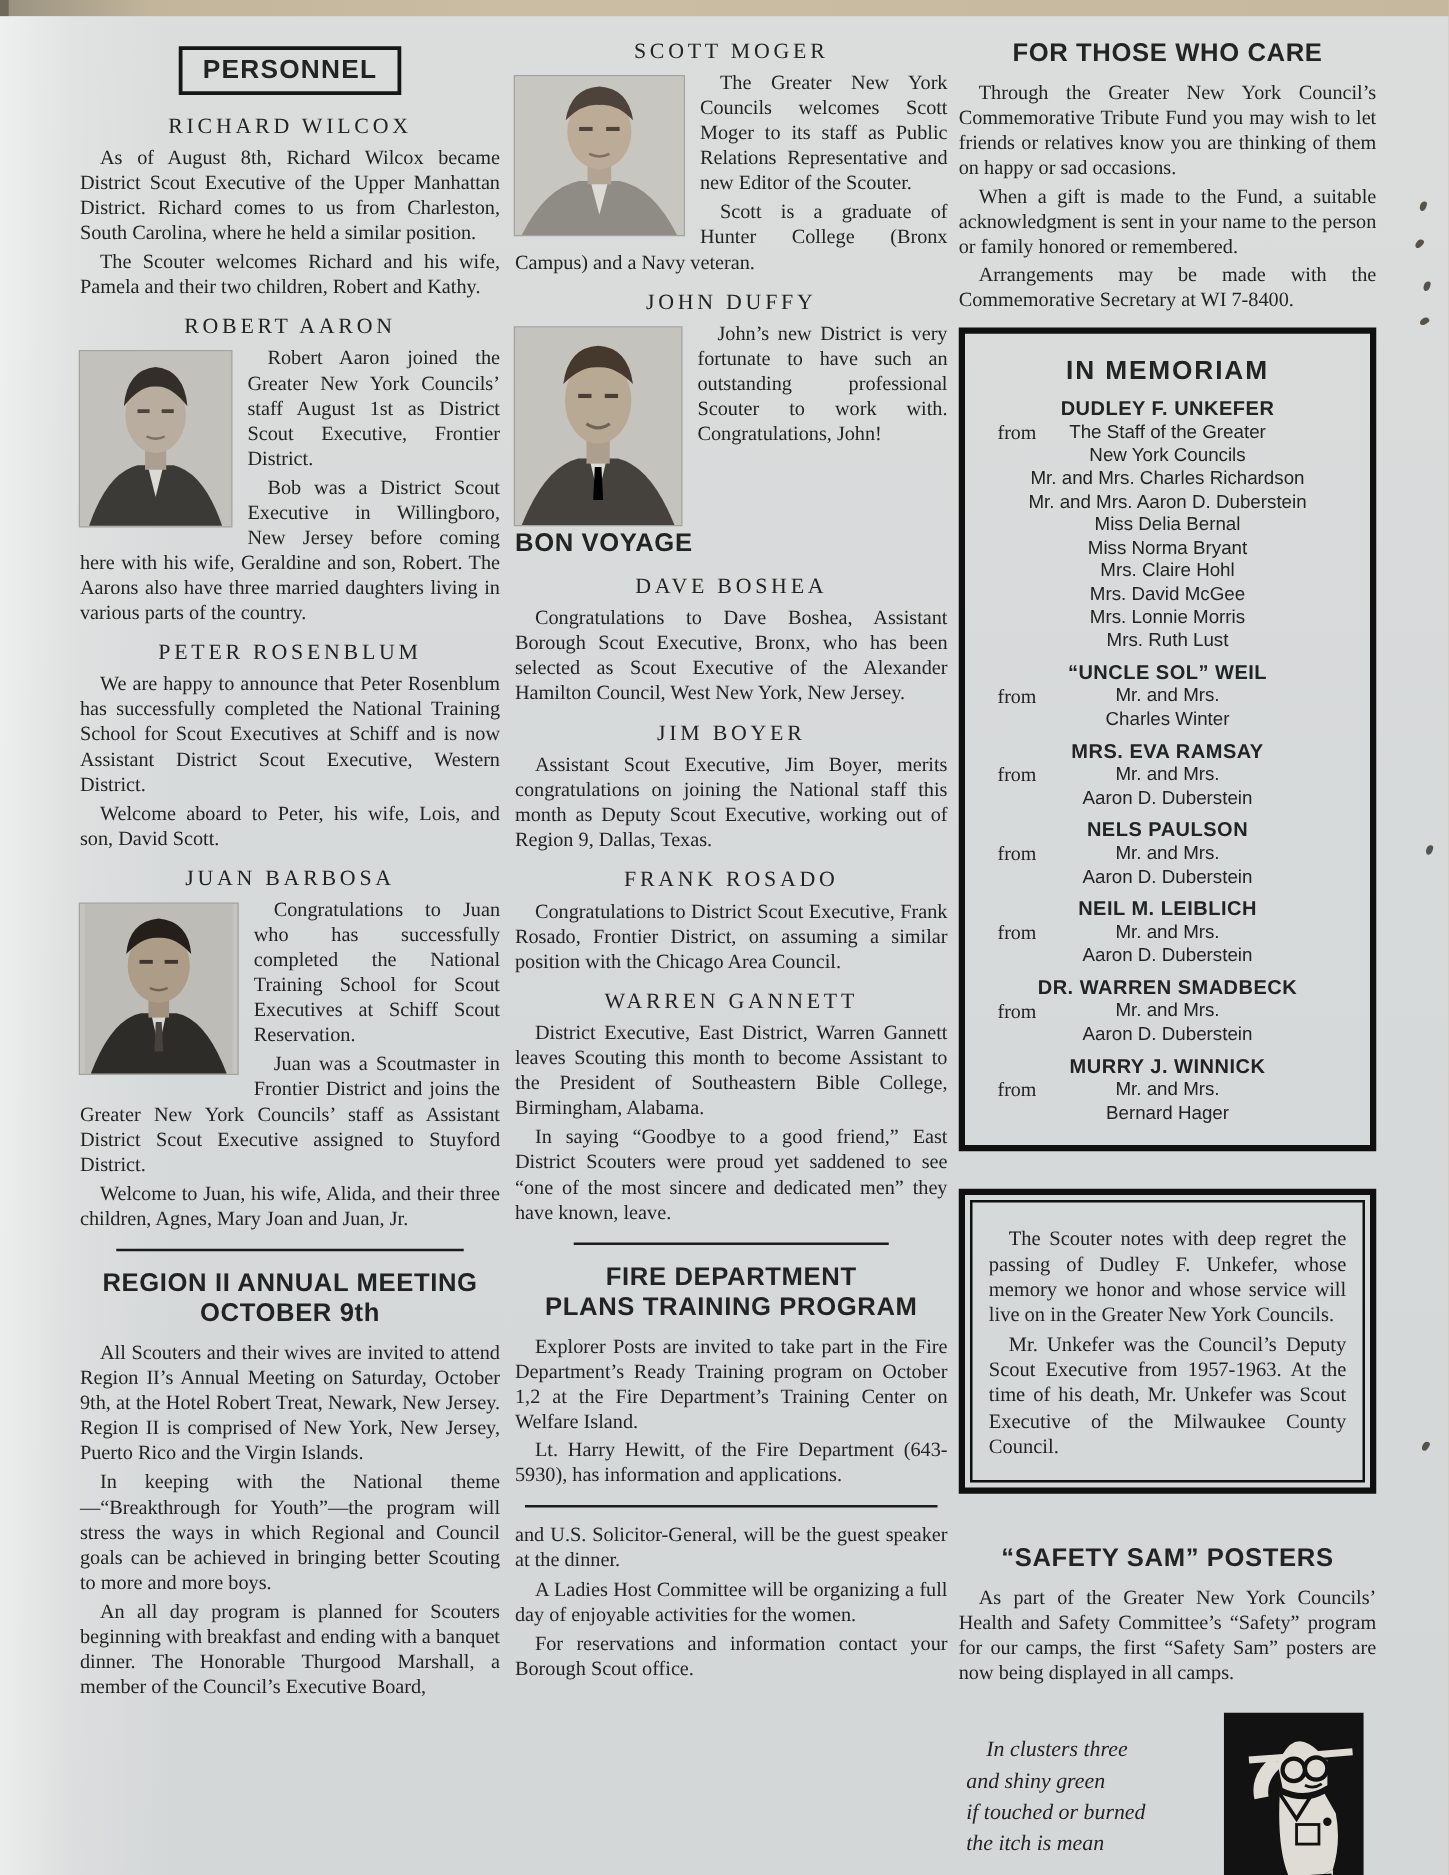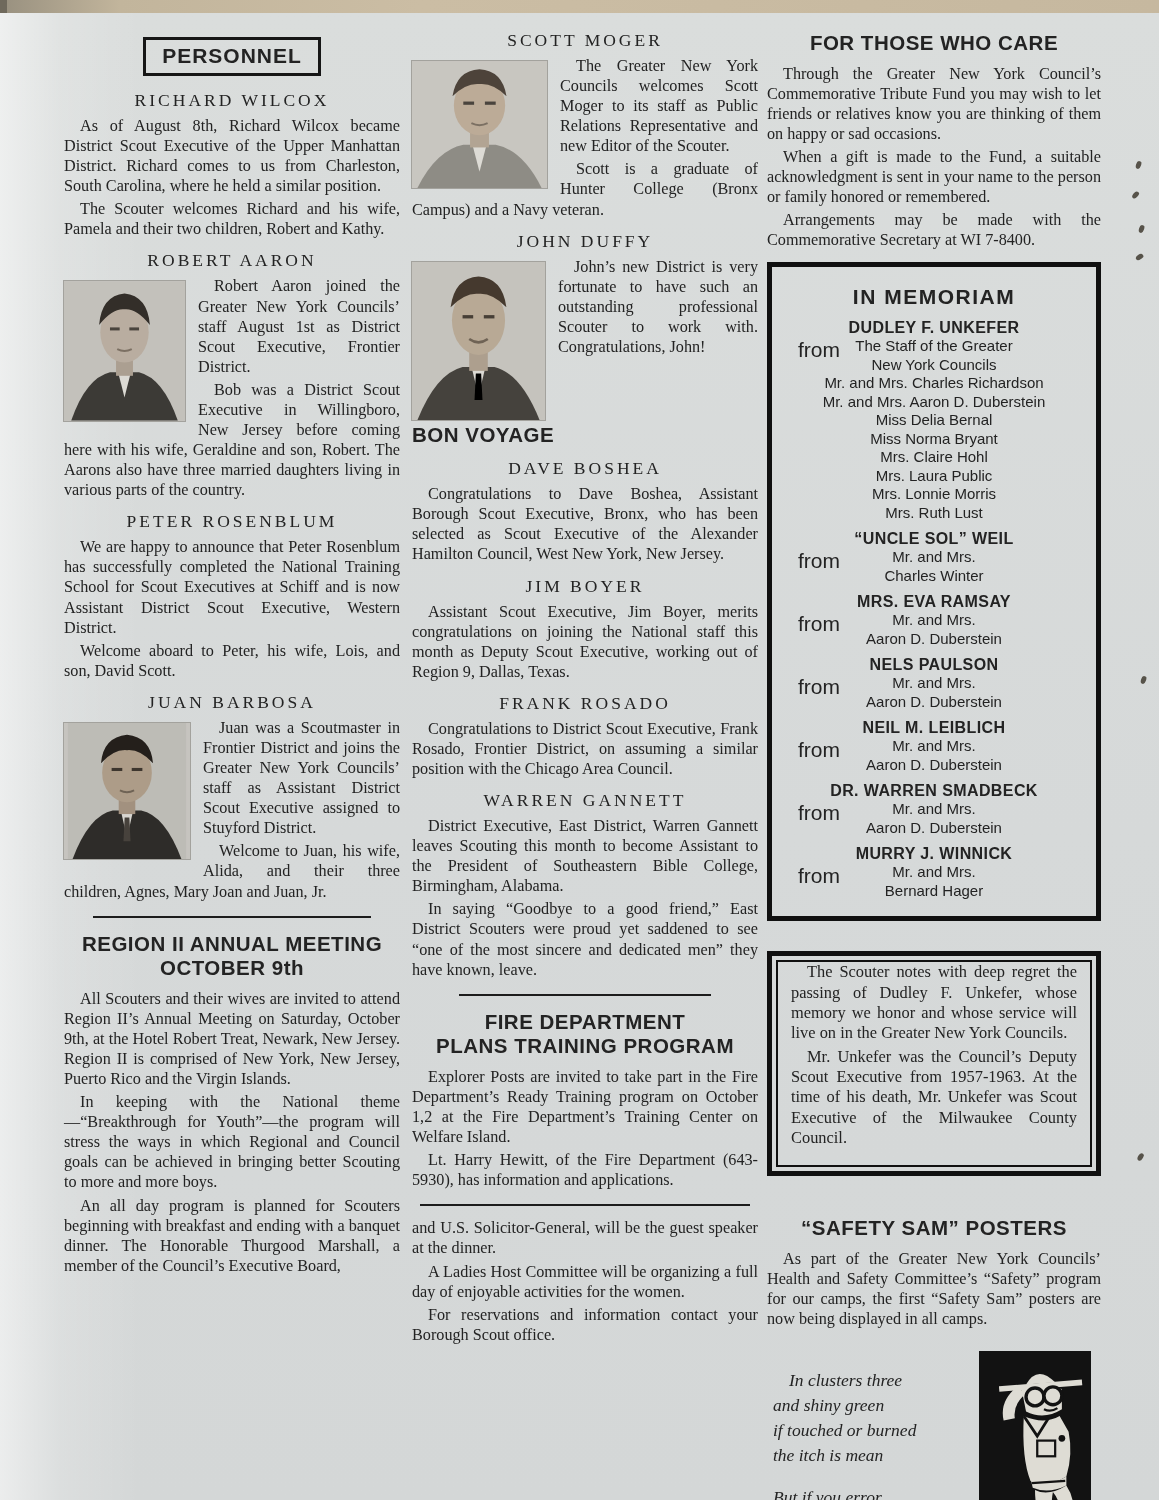--- a/index.html
+++ b/index.html
@@ -58,26 +58,26 @@
     border:5px solid #101010;margin-top:12px;padding:12px 8px 16px;
     font-family:"Liberation Sans",sans-serif;
   }
   .mem-title{
     text-align:center;font-weight:bold;font-size:21px;letter-spacing:1.5px;
     margin:6px 0 10px;font-family:"Liberation Sans",sans-serif;
   }
   .mem-entry{margin-top:8px;}
   .mem-name{text-align:center;font-weight:bold;font-size:16px;letter-spacing:.4px;}
   .mem-body{position:relative;}
-  .mem-from{position:absolute;left:18px;top:1px;font-size:21px;}
+  .mem-from{position:absolute;left:18px;top:1px;font-size:16px;font-family:Liberation Serif, serif;}
   .mem-line{text-align:center;font-size:15px;line-height:18.5px;}
 
   
   .obit-outer{border:5px solid #101010;margin-top:30px;padding:4px;}
-  .obit-inner{border:2px solid #101010;padding:0 13px 14px;}
+  .obit-inner{border:2px solid #101010;padding:19px 13px 14px;}
   .obit-inner p{font-size:16.4px;}
 
   .poem-row{display:flex;margin-top:22px;align-items:flex-start;}
   .poem{flex:1;font-style:italic;font-size:17.5px;line-height:1.42;padding-left:6px;}
   .stanza{margin-bottom:13px;margin-top:17px;}
   .stanza .l0{text-indent:16px;}
   .sam-art{width:112px;height:168px;margin-right:10px;flex:0 0 auto;}
 
   .speck{position:absolute;width:5px;height:8px;border-radius:60% 40% 60% 60%;
     background:#57534a;transform:rotate(18deg);}
@@ -129,20 +129,21 @@
         <path d="M4 115 Q18 78 38 74 L62 74 Q82 78 96 115 Z" fill="#2e2c29"></path>
         <path d="M45 75 L55 75 L50 97 Z" fill="#d8d6d0"></path>
         <path d="M48 80 L52 80 L53 100 L47 100 Z" fill="#47423c"></path>
         <rect x="43" y="61" width="14" height="16" fill="#a2917f"></rect>
         <ellipse cx="50" cy="42" rx="21" ry="25" fill="#ad9c88"></ellipse>
         <path d="M28 34 Q30 12 50 10 Q70 12 72 34 Q61 22 50 23 Q39 22 28 34 Z" fill="#241f1b"></path>
         <rect x="37" y="38" width="9" height="2.6" fill="#3e362e"></rect>
         <rect x="54" y="38" width="9" height="2.6" fill="#3e362e"></rect>
         <path d="M44 57 Q50 60 56 57" stroke="#6f6355" stroke-width="1.6" fill="none"></path>
       </svg>
+      <p>Congratulations to Juan who has successfully completed the National Training School for Scout Executives at Schiff Scout Reservation.</p>
       <p>Juan was a Scoutmaster in Frontier District and joins the Greater New York Councils’ staff as Assistant District Scout Executive assigned to Stuyford District.</p>
       <p>Welcome to Juan, his wife, Alida, and their three children, Agnes, Mary Joan and Juan, Jr.</p>
     </div>
 
     <hr class="rule r-left">
     <div class="sans-head centered">
       <span>REGION II ANNUAL MEETING</span><br>
       <span>OCTOBER 9th</span>
     </div>
     <p>All Scouters and their wives are invited to attend Region II’s Annual Meeting on Saturday, October 9th, at the Hotel Robert Treat, Newark, New Jersey. Region II is comprised of New York, New Jersey, Puerto Rico and the Virgin Islands.</p>
@@ -234,21 +235,21 @@
         <div class="mem-name">DUDLEY F. UNKEFER</div>
         <div class="mem-body">
           <span class="mem-from">from</span>
           <div class="mem-line">The Staff of the Greater</div>
           <div class="mem-line">New York Councils</div>
           <div class="mem-line">Mr. and Mrs. Charles Richardson</div>
           <div class="mem-line">Mr. and Mrs. Aaron D. Duberstein</div>
           <div class="mem-line">Miss Delia Bernal</div>
           <div class="mem-line">Miss Norma Bryant</div>
           <div class="mem-line">Mrs. Claire Hohl</div>
-          <div class="mem-line">Mrs. Laura Public</div>
+          <div class="mem-line">Mrs. David McGee</div>
           <div class="mem-line">Mrs. Lonnie Morris</div>
           <div class="mem-line">Mrs. Ruth Lust</div>
         </div>
       </div>
 
       <div class="mem-entry">
         <div class="mem-name">“UNCLE SOL” WEIL</div>
         <div class="mem-body">
           <span class="mem-from">from</span>
           <div class="mem-line">Mr. and Mrs.</div>

